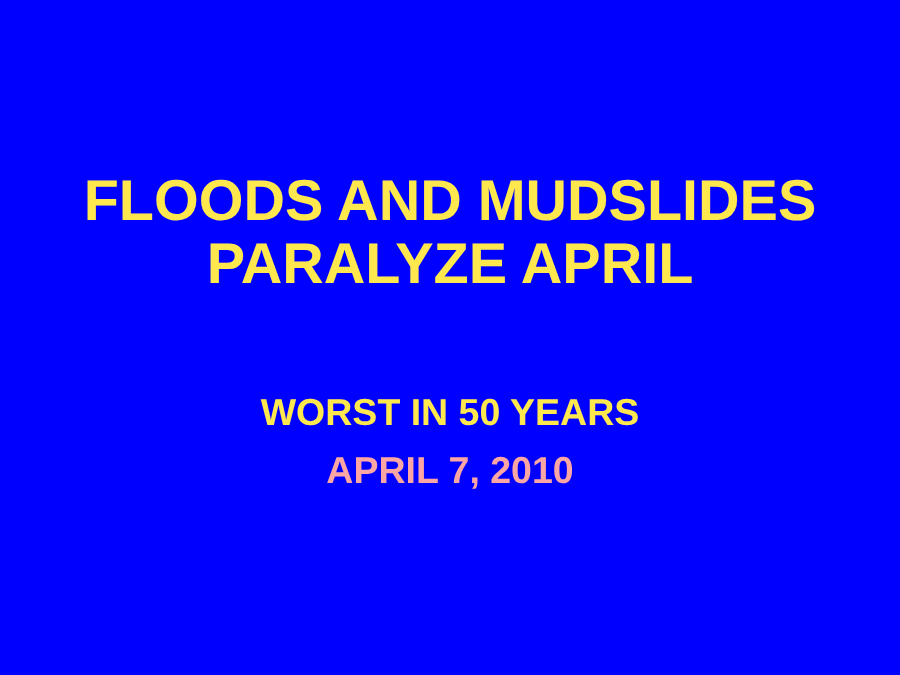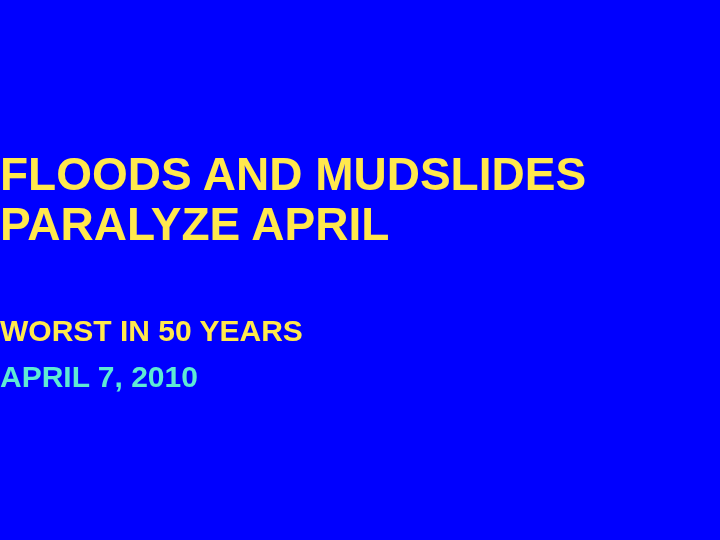--- a/index.html
+++ b/index.html
@@ -20,59 +20,61 @@
     height: 540px;
     background: #0000ff;
     box-sizing: border-box;
     overflow: hidden;
   }
 
   
   #title-block {
     position: absolute;
     left: 0;
-    top: 149px;
+    top: 135px;
     width: 720px;
+    text-align: center;
   }
 
   .title-line {
     display: block;
     font-family: "Liberation Sans", sans-serif;
     font-weight: bold;
     font-size: 46px;
     line-height: 50px;
     letter-spacing: 0px;
     color: #ffe84d;
     white-space: nowrap;
   }
 
   
   #subtitle-block {
     position: absolute;
     left: 0;
     top: 308px;
     width: 720px;
+    text-align: center;
   }
 
   .subtitle-line {
     display: block;
     font-family: "Liberation Sans", sans-serif;
     font-weight: bold;
     font-size: 30px;
     line-height: 46px;
     letter-spacing: 0px;
     white-space: nowrap;
   }
 
   .subtitle-line.accent {
     color: #ffe84d;
   }
 
   .subtitle-line.plain {
-    color: #5eead4;
+    color: #fca5a5;
   }
 </style>
 </head>
 <body>
 
 <div id="slide">
 
   <div id="title-block">
     <span class="title-line">FLOODS AND MUDSLIDES</span>
     <span class="title-line">PARALYZE APRIL</span>

